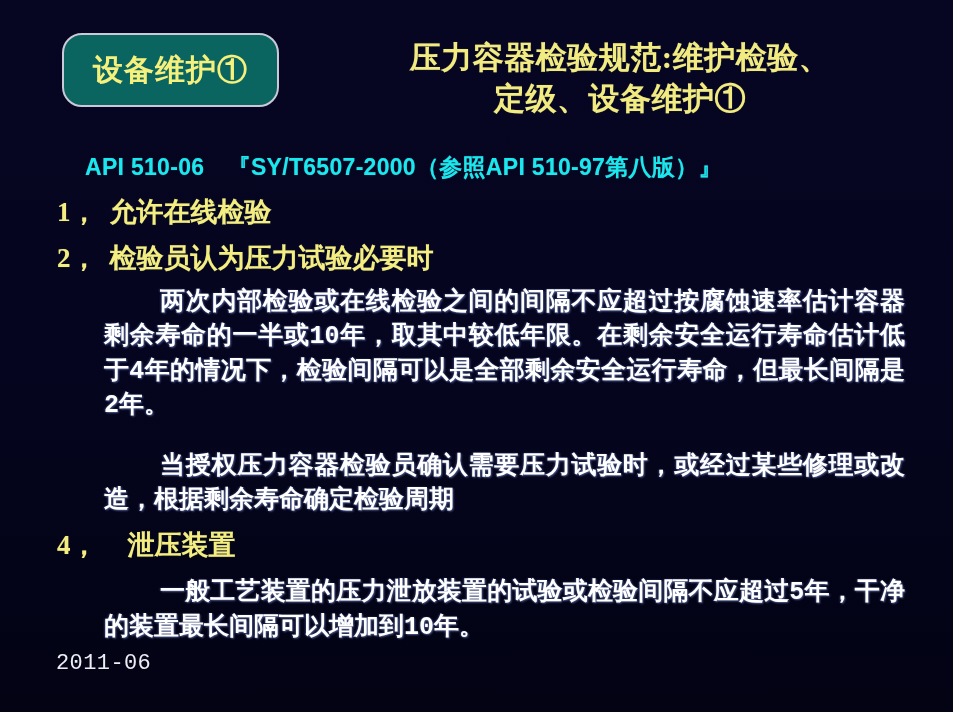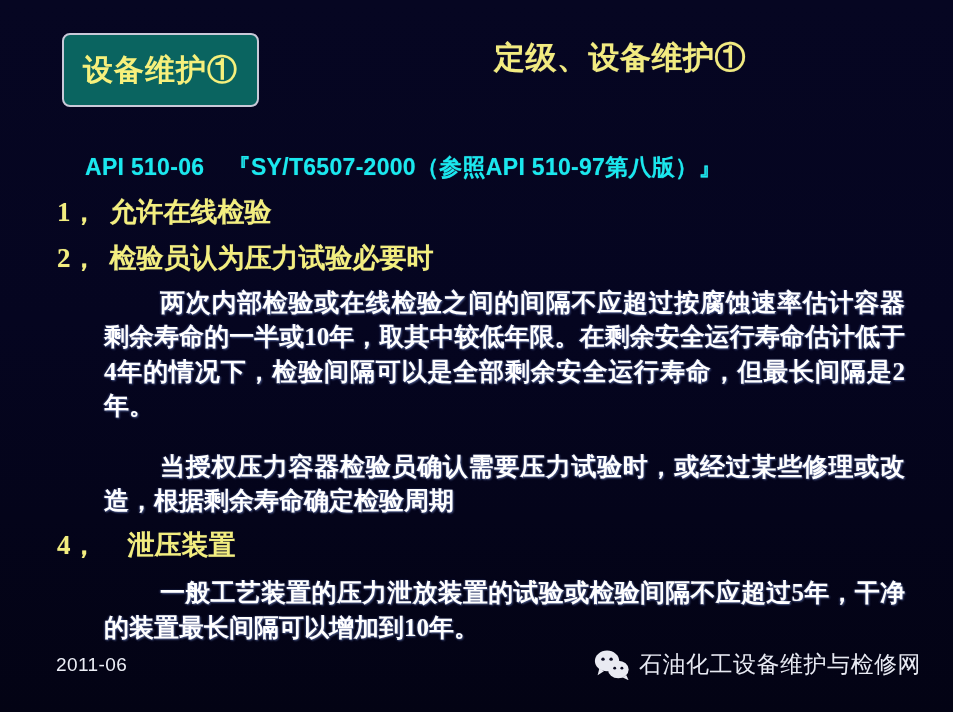--- a/index.html
+++ b/index.html
@@ -20,26 +20,26 @@
     height: 712px;
     background: linear-gradient(to bottom, #060622 0%, #050520 45%, #030314 100%);
     overflow: hidden;
   }
 
   
   .badge {
     position: absolute;
     left: 62px;
     top: 33px;
-    width: 197px;
+    width: 217px;
     height: 74px;
     box-sizing: border-box;
     background: #0a6460;
     border: 2px solid #c9c9d8;
-    border-radius: 8px;
+    border-radius: 20px;
     display: flex;
     align-items: center;
     justify-content: center;
   }
   .badge-text {
     color: #f6f07c;
     font-family: "Liberation Serif", serif;
     font-size: 30px;
     font-weight: 700;
     letter-spacing: 1px;
@@ -94,21 +94,21 @@
     padding-left: 57px;
     white-space: nowrap;
     text-shadow: 0 0 1px rgba(255,255,190,0.35);
   }
   .item-head .num { letter-spacing: 0px; }
   .item-head .gap-sm { display: inline-block; width: 12px; }
   .item-head .gap-lg { display: inline-block; width: 30px; }
 
   .para {
     color: #ffffff;
-    font-family: Liberation Serif, serif;
+    font-family: Liberation Mono, monospace;
     font-weight: 700;
     font-size: 25px;
     line-height: 1.38;
     padding: 0 48px 0 104px;
     text-indent: 56px;
     text-align: justify;
     text-shadow: 1px 1px 2px rgba(110,130,190,0.65),
                  -1px 0 2px rgba(90,110,180,0.45);
   }
 
@@ -118,22 +118,22 @@
   .sp-4 { height: 12px; }
   .sp-5 { height: 10px; }
   .sp-6 { height: 14px; }
 
   
   .date-stamp {
     position: absolute;
     left: 56px;
     bottom: 36px;
     color: #eceef6;
-    font-family: Liberation Sans, sans-serif;
-    font-size: 19px;
+    font-family: Liberation Mono, monospace;
+    font-size: 22px;
     letter-spacing: 0.4px;
   }
 
   .watermark {
     position: absolute;
     right: 32px;
     bottom: 32px;
     display: flex;
     align-items: center;
     gap: 9px;
@@ -154,20 +154,21 @@
 </head>
 <body>
 
 <div id="slide">
 
   <div class="badge">
     <span class="badge-text">设备维护①</span>
   </div>
 
   <div class="title">
+    <span class="title-line">压力容器检验规范:维护检验、</span>
     <span class="title-line">定级、设备维护①</span>
   </div>
 
   <div class="subtitle">API 510-06　『SY/T6507-2000（参照API 510-97第八版）』</div>
 
   <div class="body-block">
 
     <div class="item-head">
       <span class="num">1，</span><span class="gap-sm"></span><span>允许在线检验</span>
     </div>
@@ -196,27 +197,14 @@
     </div>
 
     <div class="sp-6"></div>
 
     <div class="para">一般工艺装置的压力泄放装置的试验或检验间隔不应超过5年，干净的装置最长间隔可以增加到10年。</div>
 
   </div>
 
   <div class="date-stamp">2011-06</div>
 
-  <div class="watermark">
-    <svg class="wechat-icon" viewBox="0 0 40 33">
-      <ellipse cx="14.5" cy="12" rx="13.5" ry="11.5" fill="#e9eaf2"></ellipse>
-      <polygon points="6,20 4,28 11,23.5" fill="#e9eaf2"></polygon>
-      <circle cx="10" cy="10" r="1.9" fill="#0b0b22"></circle>
-      <circle cx="19" cy="10" r="1.9" fill="#0b0b22"></circle>
-      <ellipse cx="27" cy="21.5" rx="11.5" ry="9.8" fill="#e9eaf2"></ellipse>
-      <polygon points="36,28 38.5,33.5 31.5,30" fill="#e9eaf2"></polygon>
-      <circle cx="23" cy="20" r="1.6" fill="#0b0b22"></circle>
-      <circle cx="31" cy="20" r="1.6" fill="#0b0b22"></circle>
-    </svg>
-    <span class="watermark-text">石油化工设备维护与检修网</span>
-  </div>
 
 </div>
 
 </body></html>

